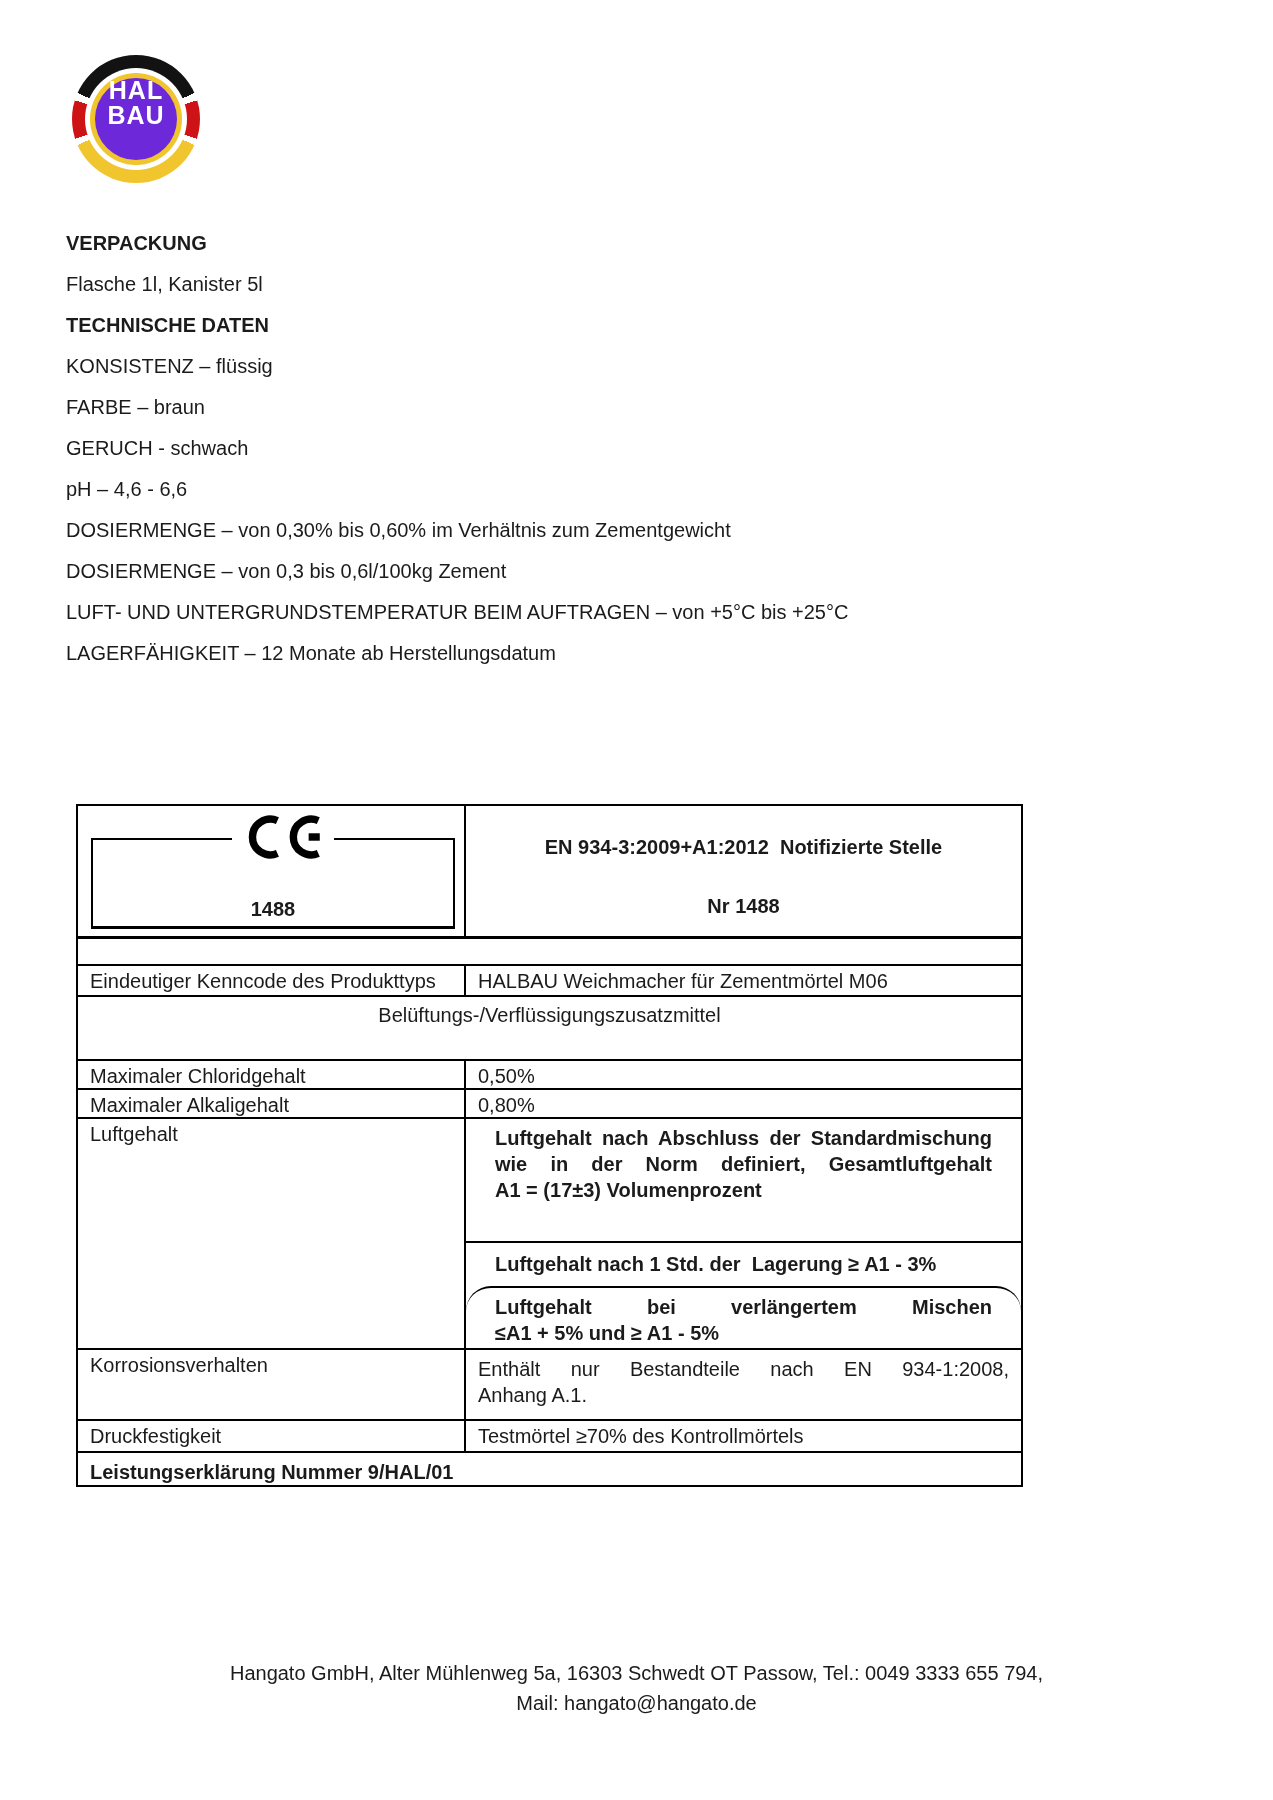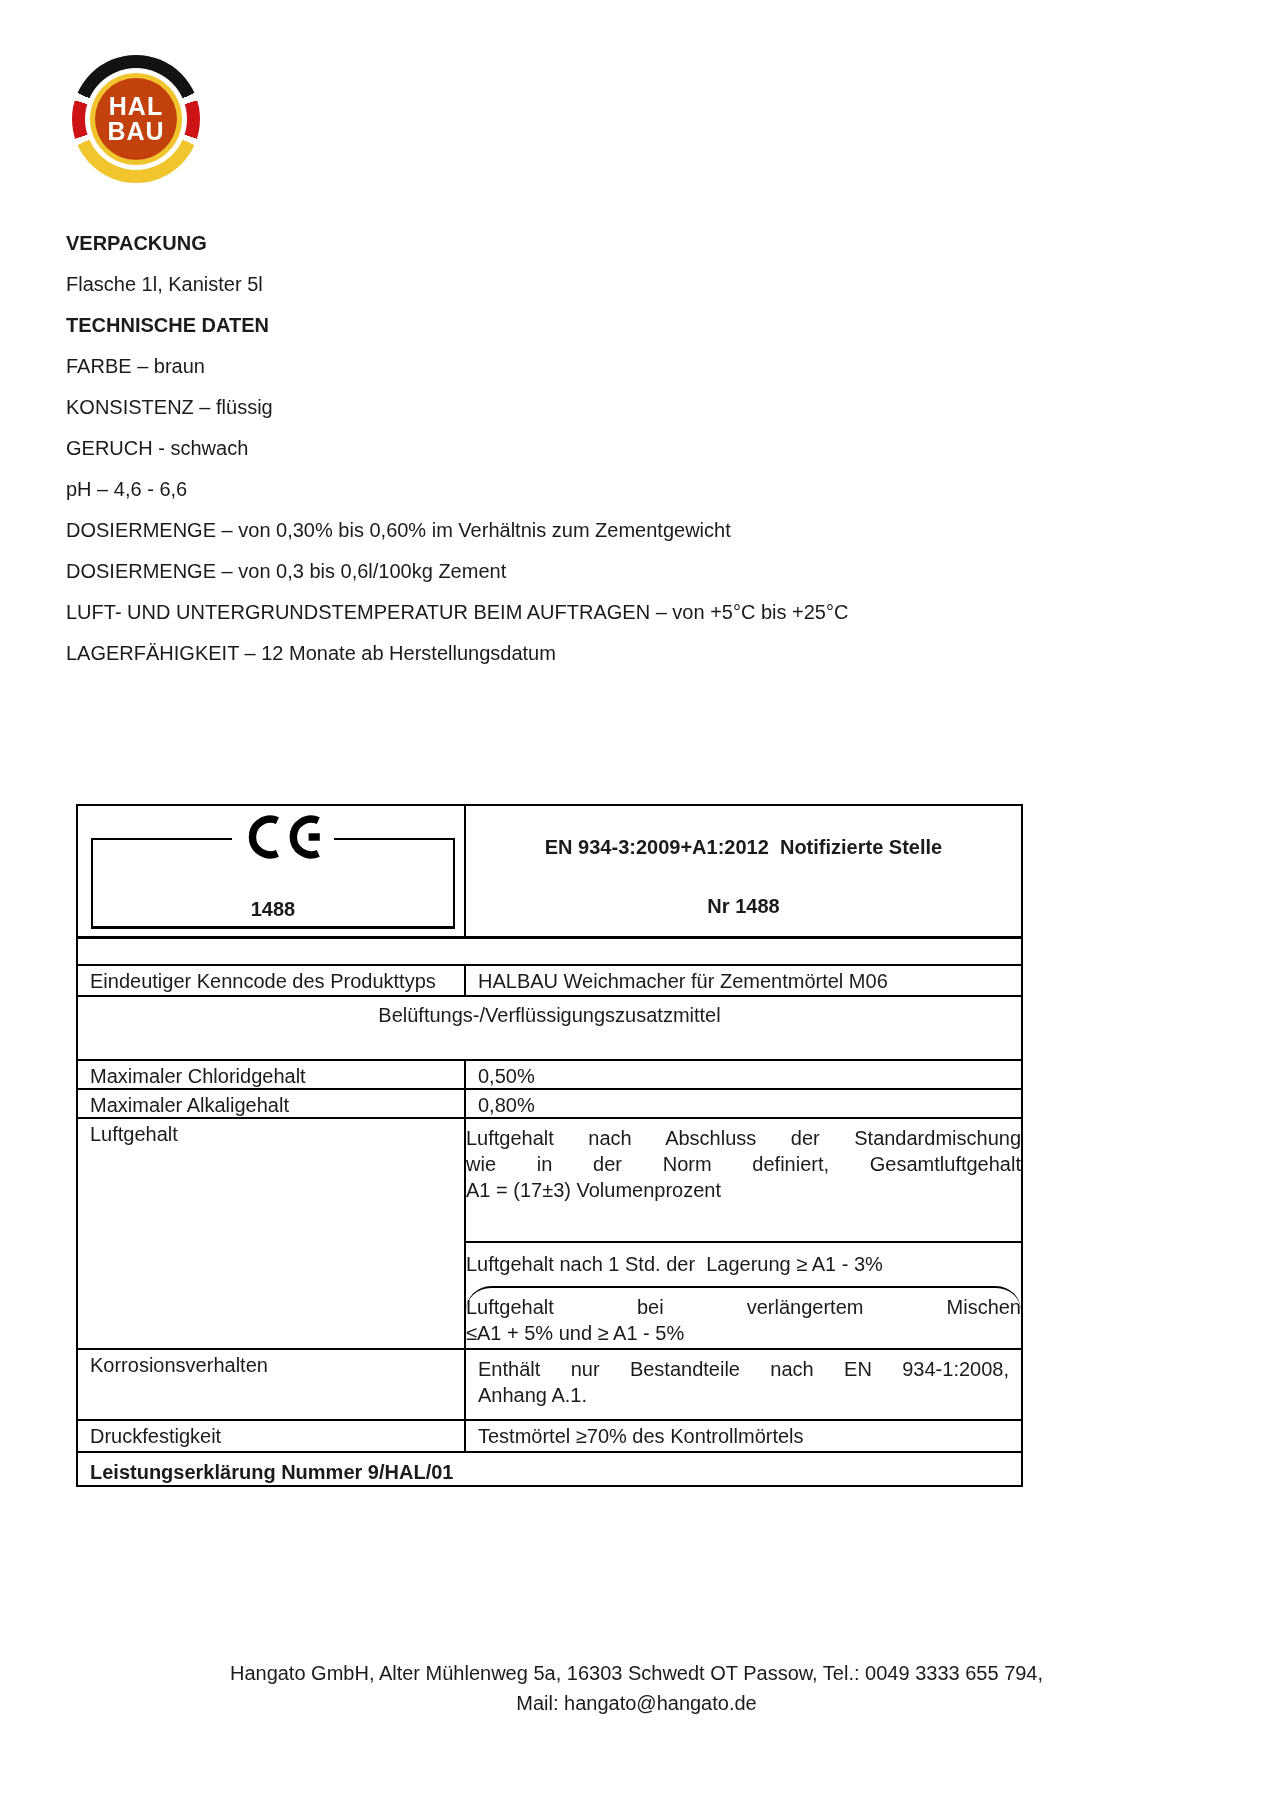--- a/index.html
+++ b/index.html
@@ -8,22 +8,22 @@
     font-family:"Liberation Sans", sans-serif; color:#1b1b1b; overflow:hidden;
   }
   
   .logo { position:relative; width:128px; height:128px; margin:55px 0 0 72px; }
   .logo-outer { position:absolute; inset:0; border-radius:50%;
     background: conic-gradient(#121212 0deg 66deg, #ffffff 66deg 73deg,
       #ce1317 73deg 108deg, #ffffff 108deg 114deg, #f1c52e 114deg 246deg,
       #ffffff 246deg 252deg, #ce1317 252deg 287deg, #ffffff 287deg 294deg, #121212 294deg 360deg); }
   .logo-gap  { position:absolute; inset:13px; border-radius:50%; background:#ffffff; }
   .logo-ring { position:absolute; inset:18px; border-radius:50%; background:#f1c52e; }
-  .logo-core { position:absolute; inset:23px; border-radius:50%; background:#c2410c;
-    display:flex; flex-direction:column; align-items:center; justify-content:center; }
+  .logo-core { position:absolute; inset:23px; border-radius:50%; background:#6d28d9;
+    display:flex; flex-direction:column; align-items:center; justify-content:flex-start; }
   .logo-core span { color:#fff; font-weight:bold; font-size:25px; line-height:25px; letter-spacing:1px; }
   
   .content { padding-left:66px; }
   .para { font-size:20px; line-height:26px; margin:0 12px 15px 0; }
   .para.first { margin-top:47px; }
   .b { font-weight:bold; }
   
   .tbl { box-sizing:border-box; width:947px; margin:138px 0 0 10px;
     border:2px solid #000; font-size:20px; }
   .trow { display:flex; box-sizing:border-box; border-top:2px solid #000; }
@@ -47,21 +47,21 @@
   .hdr-right { display:flex; flex-direction:column; align-items:center; font-weight:bold; }
   .hdr-right .l1 { margin-top:26px; line-height:26px; }
   .hdr-right .l2 { margin-top:33px; line-height:26px; }
   .empty-row { height:28px; }
   .r-kenncode { height:31px; }
   .r-kategorie { height:64px; text-align:center; padding-top:3px; }
   .r-chlorid, .r-alkali { height:29px; }
   .r-druck { height:32px; }
   .r-leistung { height:34px; text-align:left; font-weight:bold; padding-top:4px; }
   .rstack { box-sizing:border-box; flex:1; display:flex; flex-direction:column; padding:0; }
-  .sub { box-sizing:border-box; padding:2px 0; }
+  .sub { box-sizing:border-box; padding:2px 29px;font-weight:bold; }
   .sub + .sub { border-top:2px solid #000; }
   .sub1 { height:122px; padding-top:6px; }
   .sub2 { height:45px; padding-top:8px; }
   .sub3 { height:62px; padding-top:6px;border-radius:25px; }
   .r-korrosion .rc { padding-top:6px; }
   .r-korrosion { height:71px; }
   
   .footer { margin-top:171px; text-align:center; font-size:20px; line-height:30px; }
 </style>
 </head>
@@ -76,22 +76,22 @@
     <div class="logo-core">
       <span>HAL</span>
       <span>BAU</span>
     </div>
   </div>
 
   <div class="content">
     <p class="para first b">VERPACKUNG</p>
     <p class="para">Flasche 1l, Kanister 5l</p>
     <p class="para b">TECHNISCHE DATEN</p>
+    <p class="para">KONSISTENZ – flüssig</p>
     <p class="para">FARBE – braun</p>
-    <p class="para">KONSISTENZ – flüssig</p>
     <p class="para">GERUCH - schwach</p>
     <p class="para">pH – 4,6 - 6,6</p>
     <p class="para">DOSIERMENGE – von 0,30% bis 0,60% im Verhältnis zum Zementgewicht</p>
     <p class="para">DOSIERMENGE – von 0,3 bis 0,6l/100kg Zement</p>
     <p class="para">LUFT- UND UNTERGRUNDSTEMPERATUR BEIM AUFTRAGEN – von +5°C bis +25°C</p>
     <p class="para">LAGERFÄHIGKEIT – 12 Monate ab Herstellungsdatum</p>
 
     <div class="tbl">
 
       <div class="trow hdr no-top">

